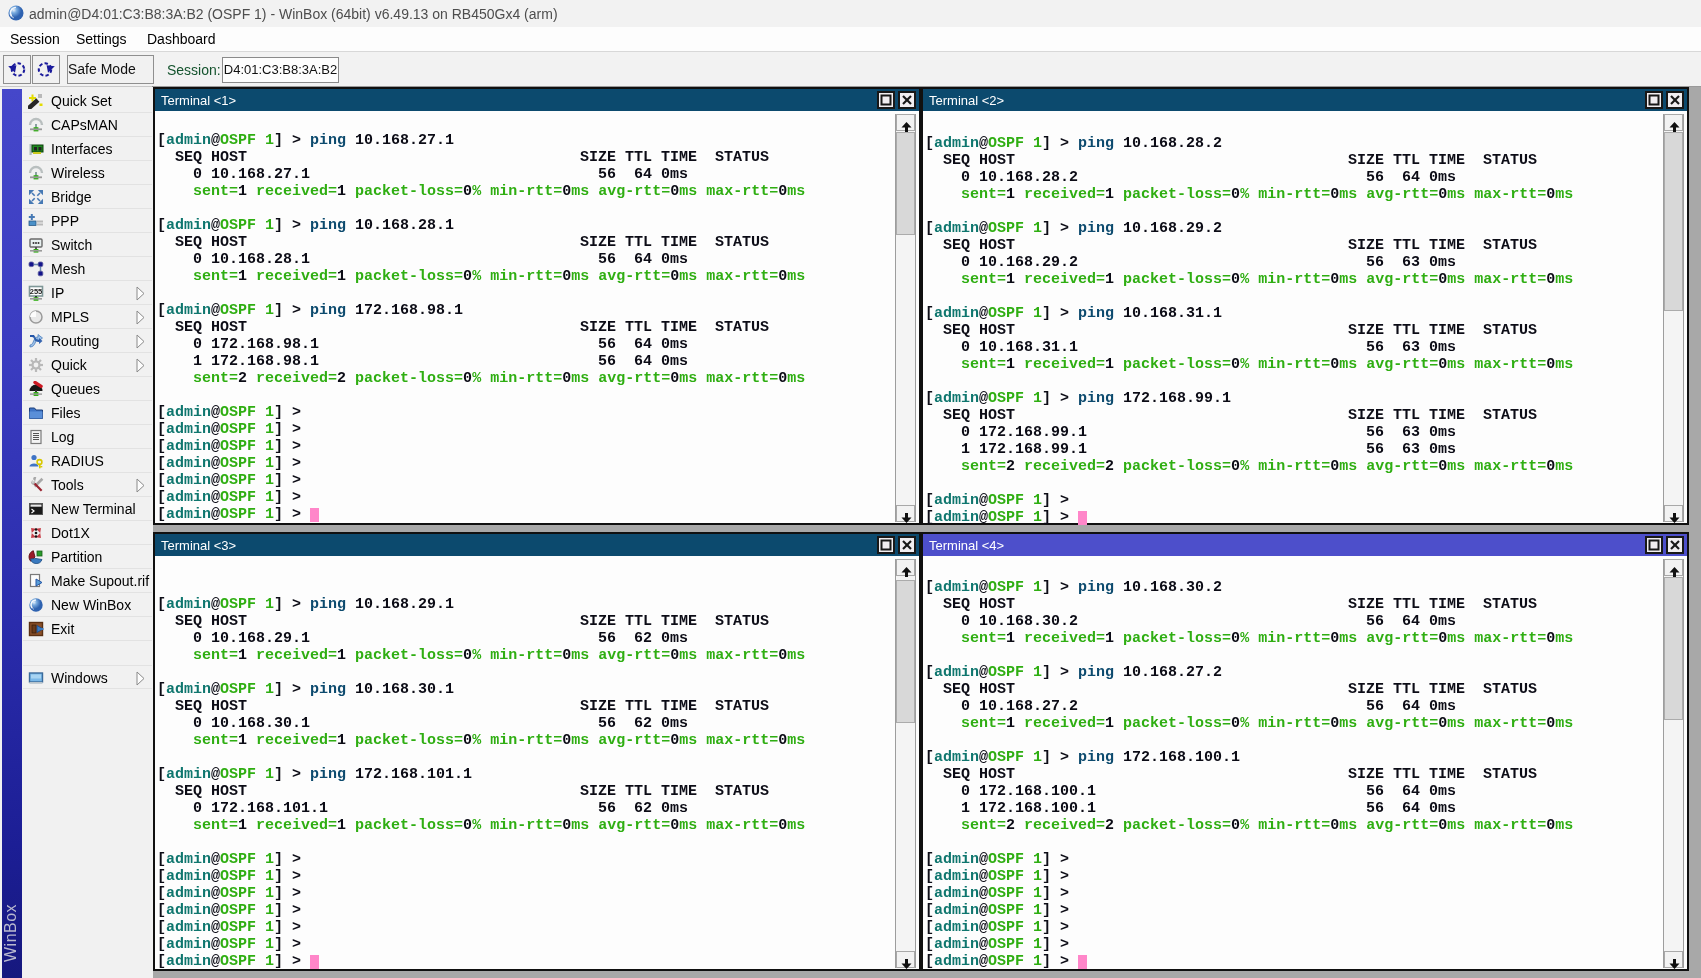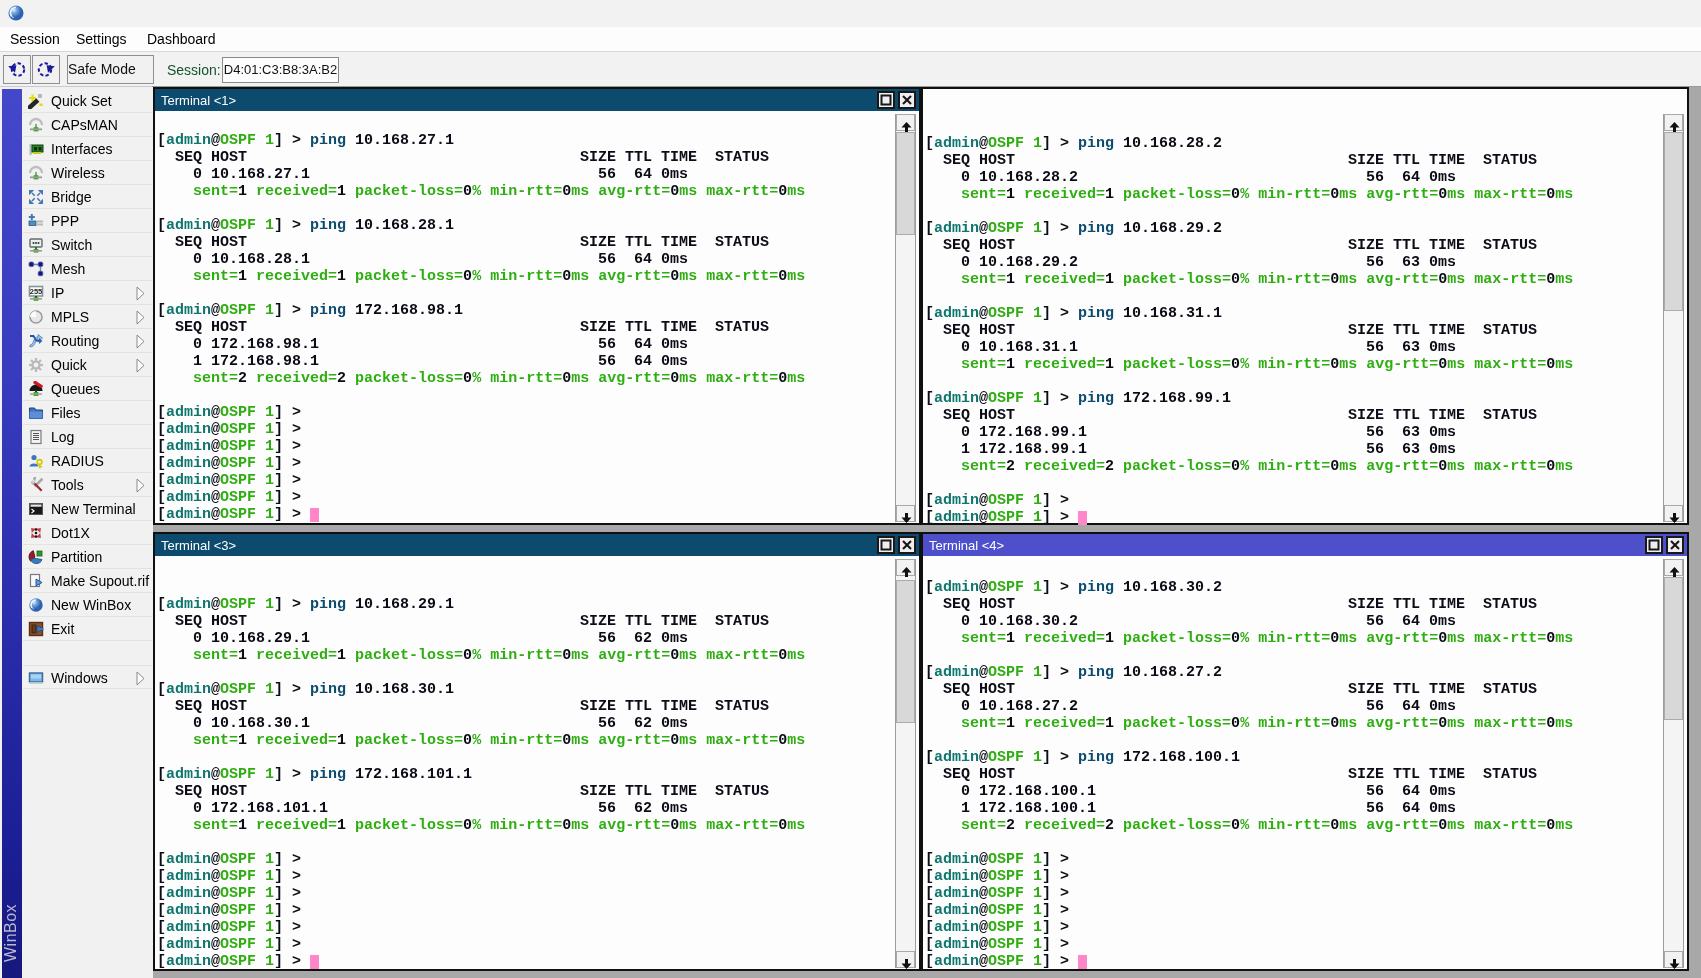--- a/index.html
+++ b/index.html
@@ -44,20 +44,21 @@
           <radialGradient id="wbt" cx="35%" cy="30%">
             <stop offset="0%" stop-color="#e8f2fc"></stop>
             <stop offset="40%" stop-color="#79abdf"></stop>
             <stop offset="100%" stop-color="#2e62b0"></stop>
           </radialGradient>
         </defs>
         <circle cx="8" cy="8" r="6.7" fill="url(#wbt)"></circle>
         <path d="M4 11 A5 5 0 0 1 8 3" fill="none" stroke="#ffffff" stroke-width="1.3" opacity=".85"></path>
         <path d="M6 12.5 A5.5 5.5 0 0 1 4.5 4" fill="none" stroke="#ffffff" stroke-width="1" opacity=".6"></path>
       </svg></span>
+<div id="titletext" class="abs">admin@D4:01:C3:B8:3A:B2 (OSPF 1) - WinBox (64bit) v6.49.13 on RB450Gx4 (arm)</div>
 <div id="menubar" class="abs"></div>
 <span class="menuitem abs" style="left:10px">Session</span>
 <span class="menuitem abs" style="left:76px">Settings</span>
 <span class="menuitem abs" style="left:147px">Dashboard</span>
 <div id="toolbar" class="abs"></div>
 <div class="tbtn" style="left:3px;top:55px;width:28px;height:29px"><svg width="26" height="27" viewBox="0 0 26 27">
         <circle cx="14" cy="13.5" r="6.2" fill="none" stroke="#1a1a9c" stroke-width="2.1" stroke-dasharray="3.4,2.2"></circle>
         <path d="M4.2 10.2 L12.4 9.2 L11 16.8 Z" fill="#1a1a9c"></path>
       </svg></div>
 <div class="tbtn" style="left:32px;top:55px;width:28px;height:29px"><svg width="26" height="27" viewBox="0 0 26 27">
@@ -118,20 +119,36 @@
             <div class="sthumb" style="top:17px;height:103px"></div>
             <div class="sbtn" style="bottom:-1px">
               <span class="arr"><svg width="11" height="10" viewBox="0 0 11 10">
                   <path d="M5.5 10 L10.5 4.5 L7 4.5 L7 0 L4 0 L4 4.5 L0.5 4.5 Z" fill="#101010"></path>
                 </svg></span>
             </div>
           </div>
         </div>
       </div>
 <div class="win" style="left:768px;top:0px;width:768px;height:438px">
+        <div class="wtitle">
+          <span class="wtname">Terminal &lt;2&gt;</span>
+          <div class="wbtn" style="right:24px">
+            <svg width="14" height="14" viewBox="0 0 14 14">
+              <rect x="2.5" y="2.5" width="9" height="9" fill="none" stroke="#181818" stroke-width="2"></rect>
+            </svg>
+          </div>
+          <div class="wbtn" style="right:3px">
+            <svg width="14" height="14" viewBox="0 0 14 14">
+              <g stroke="#181818" stroke-width="2.2">
+                <line x1="3" y1="3" x2="11" y2="11"></line>
+                <line x1="11" y1="3" x2="3" y2="11"></line>
+              </g>
+            </svg>
+          </div>
+        </div>
         <div class="wbody">
           <pre class="term" style="top:24px">[<span class="c">admin</span>@<span class="g">OSPF 1</span>] &gt; <span class="m">ping</span> 10.168.28.2
   SEQ HOST                                     SIZE TTL TIME  STATUS
     0 10.168.28.2                                56  64 0ms
     <span class="g">sent=</span>1 <span class="g">received=</span>1 <span class="g">packet-loss=</span>0<span class="g">%</span> <span class="g">min-rtt=</span>0<span class="g">ms</span> <span class="g">avg-rtt=</span>0<span class="g">ms</span> <span class="g">max-rtt=</span>0<span class="g">ms</span>
 
 [<span class="c">admin</span>@<span class="g">OSPF 1</span>] &gt; <span class="m">ping</span> 10.168.29.2
   SEQ HOST                                     SIZE TTL TIME  STATUS
     0 10.168.29.2                                56  63 0ms
     <span class="g">sent=</span>1 <span class="g">received=</span>1 <span class="g">packet-loss=</span>0<span class="g">%</span> <span class="g">min-rtt=</span>0<span class="g">ms</span> <span class="g">avg-rtt=</span>0<span class="g">ms</span> <span class="g">max-rtt=</span>0<span class="g">ms</span>

